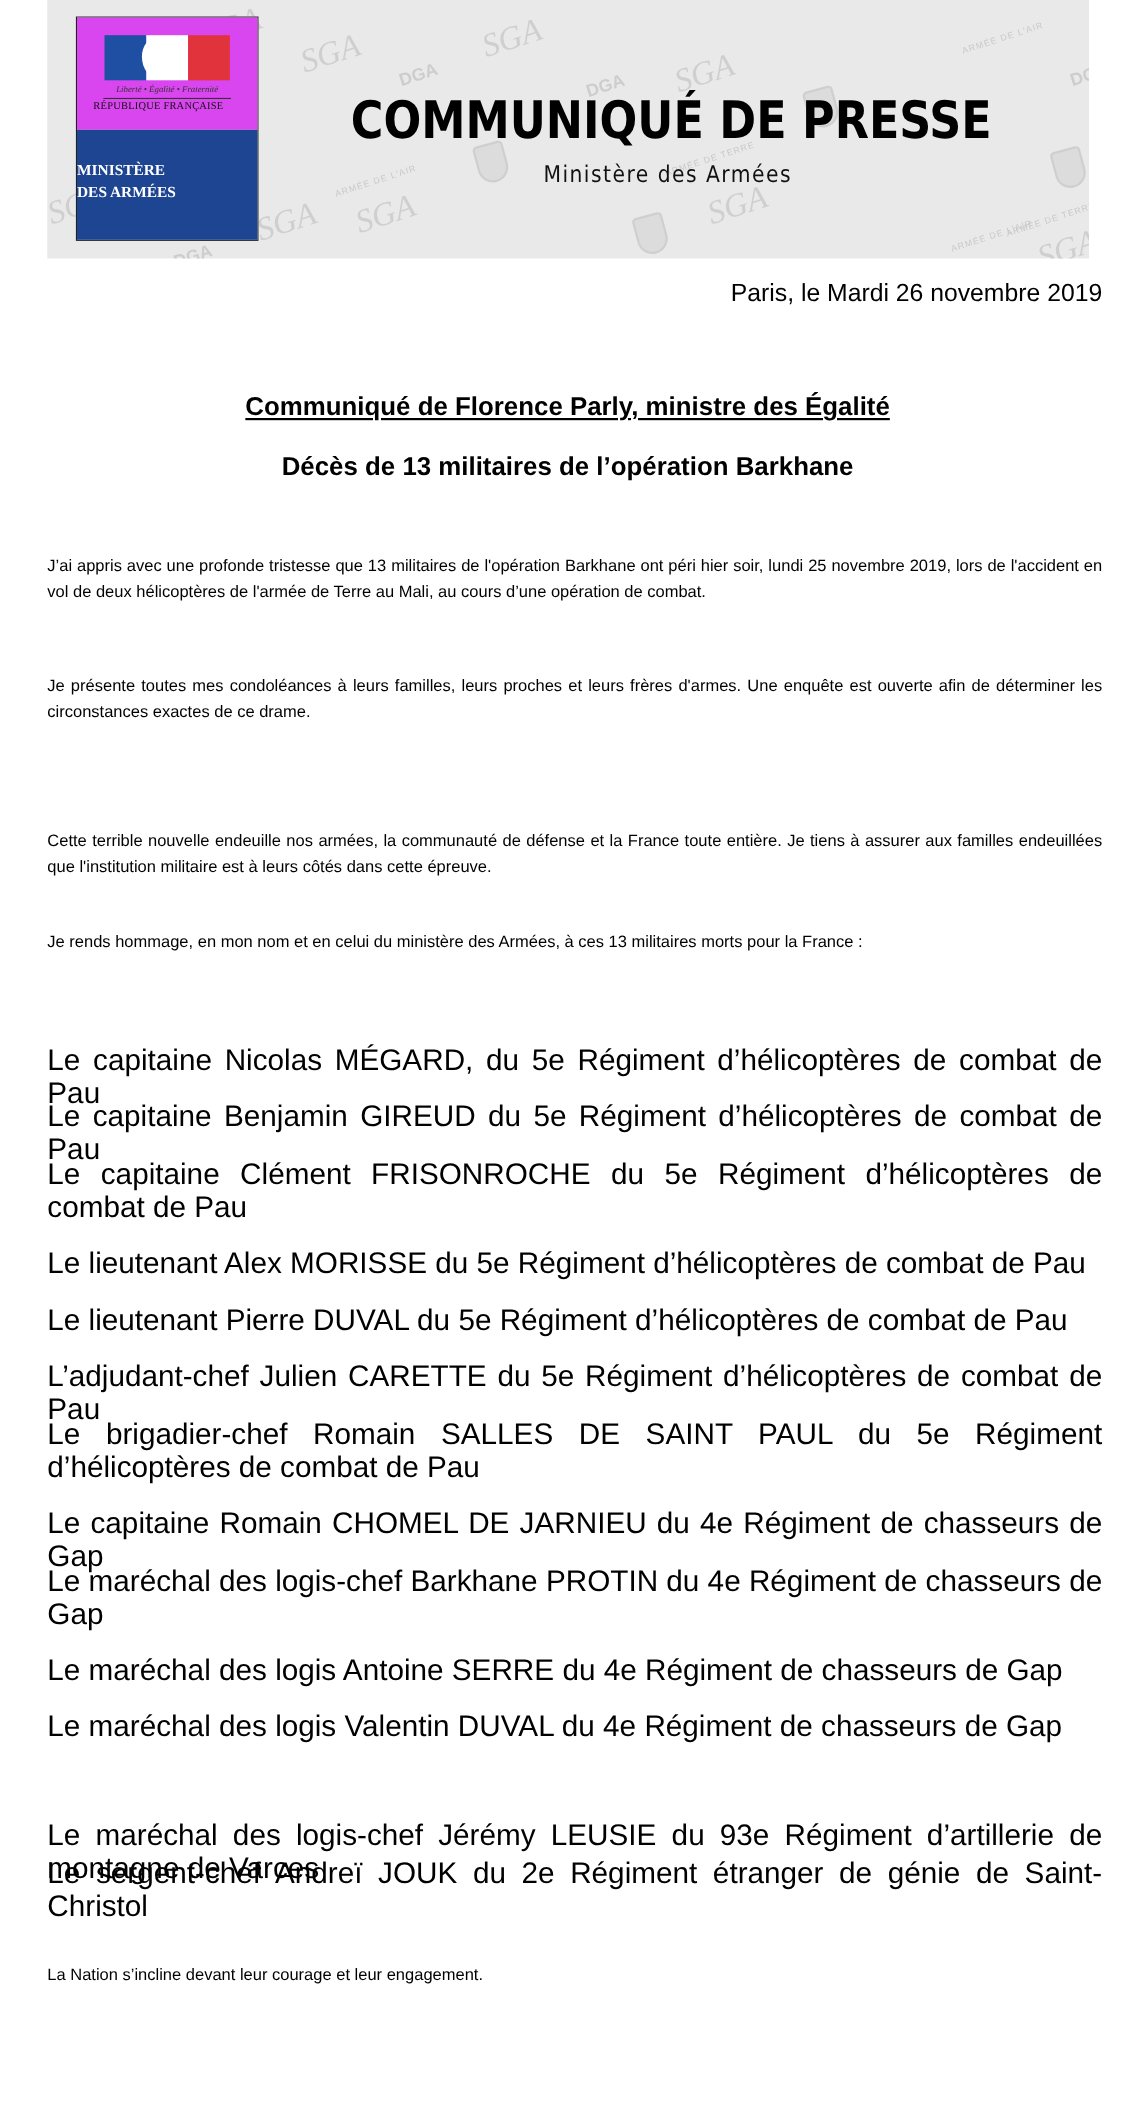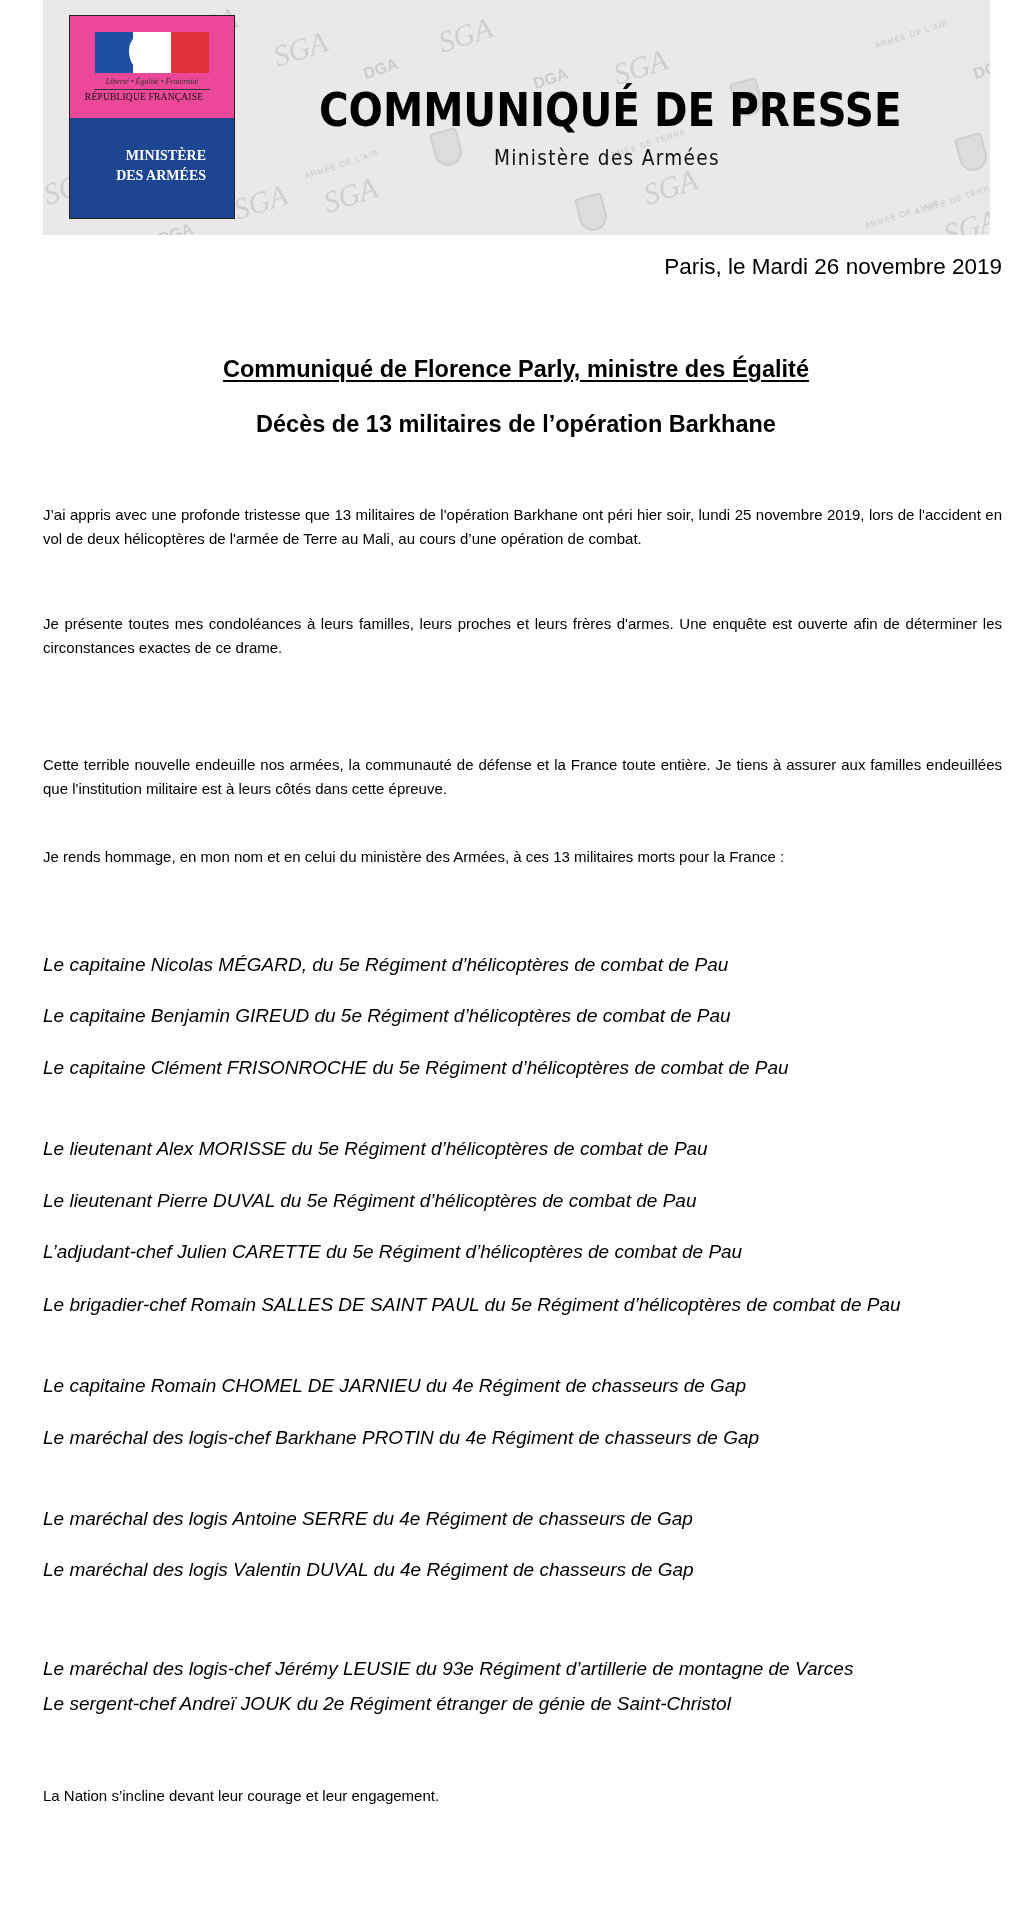--- a/index.html
+++ b/index.html
@@ -13,57 +13,57 @@
         font-style:italic; font-size:30px; transform:rotate(-18deg); white-space:nowrap; }
   .wm.dga { font-family:"Liberation Sans", sans-serif; font-style:normal; font-weight:bold;
             font-size:16px; color:#cdcdcd; }
   .wm.small { font-family:"Liberation Sans", sans-serif; font-style:normal; font-size:8px;
               color:#c8c8c8; letter-spacing:1px; }
   .wm.shield { width:24px; height:32px; border:2px solid #cfcfcf; border-radius:4px 4px 14px 14px;
                background:#dcdcdc; transform:rotate(-15deg); }
 
   .logo { position:absolute; left:26px; top:15px; width:164px; height:202px;
           border:1px solid #222; background:#fff; }
-  .logo-top { position:absolute; left:0; top:0; width:164px; height:102px; background:#ec4899; }
+  .logo-top { position:absolute; left:0; top:0; width:164px; height:102px; background:#d946ef; }
   .flag { position:absolute; left:25px; top:16px; width:114px; height:41px; }
   .flag .b { position:absolute; left:0; top:0; width:38px; height:41px; background:#1f4fa3; }
   .flag .w { position:absolute; left:38px; top:0; width:38px; height:41px; background:#fff; }
   .flag .r { position:absolute; left:76px; top:0; width:38px; height:41px; background:#e1333b; }
   .flag .marianne { position:absolute; left:34px; top:2px; width:30px; height:38px;
                     background:#fff; border-radius:50% 40% 30% 60%; }
   .motto { position:absolute; left:0; width:164px; top:61px; text-align:center;
            font-family:"Liberation Serif", serif; font-style:italic; font-size:8px; color:#333; }
   .rf-line { position:absolute; left:24px; top:73px; width:116px; height:1px; background:#333; }
   .rf { position:absolute; left:0; width:148px; top:76px; text-align:center;
         font-family:"Liberation Serif", serif; font-size:9.5px; color:#111; letter-spacing:0.2px; }
   .logo-bottom { position:absolute; left:0; top:102px; width:164px; height:100px;
                  background:#1d4591; }
-  .min { position:absolute; left:0; width:136px; text-align:right; color:#fff;
+  .min { position:absolute; left:0; width:136px; text-align:left; color:#fff;
          font-family:"Liberation Serif", serif; font-weight:bold; font-size:14px; line-height:18px; }
 
   .press-title { position:absolute; left:229px; top:80px; width:670px; text-align:center;
                  font-family:"DejaVu Sans", sans-serif; font-weight:bold; font-size:47px;
                  letter-spacing:0px; transform:scaleX(0.86); transform-origin:center;
                  color:#000; white-space:nowrap; line-height:60px; }
   .press-sub { position:absolute; left:229px; top:146px; width:670px; text-align:center;
                font-family:"DejaVu Sans", sans-serif; font-size:21px; letter-spacing:1.5px;
                color:#111; white-space:nowrap; transform:scaleX(0.88); }
 
   
   .date { position:absolute; right:30px; top:254px; font-size:22.5px; line-height:26px; }
   .title1 { position:absolute; left:0; width:1032px; top:355px; text-align:center;
             font-weight:bold; font-size:23.5px; line-height:28px; }
   .title1 span { text-decoration:underline; text-underline-offset:3px; text-decoration-thickness:2px; }
   .title2 { position:absolute; left:0; width:1032px; top:410px; text-align:center;
             font-weight:bold; font-size:23.5px; line-height:28px; }
 
   .para { position:absolute; left:43px; width:959px; font-size:15px; line-height:24px;
           text-align:justify; }
-  .item { position:absolute; left:43px; width:959px; font-size:19px; line-height:29.5px;
-          text-align:justify;font-style:italic; }
+  .item { position:absolute; left:43px; width:959px; font-size:27px; line-height:29.5px;
+          text-align:justify; }
 </style>
 </head>
 <body>
 
 <div class="banner">
 
   <span class="wm" style="left:140px;top:8px;">SGA</span>
   <span class="wm" style="left:230px;top:32px;">SGA</span>
   <span class="wm" style="left:395px;top:18px;">SGA</span>
   <span class="wm" style="left:570px;top:50px;">SGA</span>

